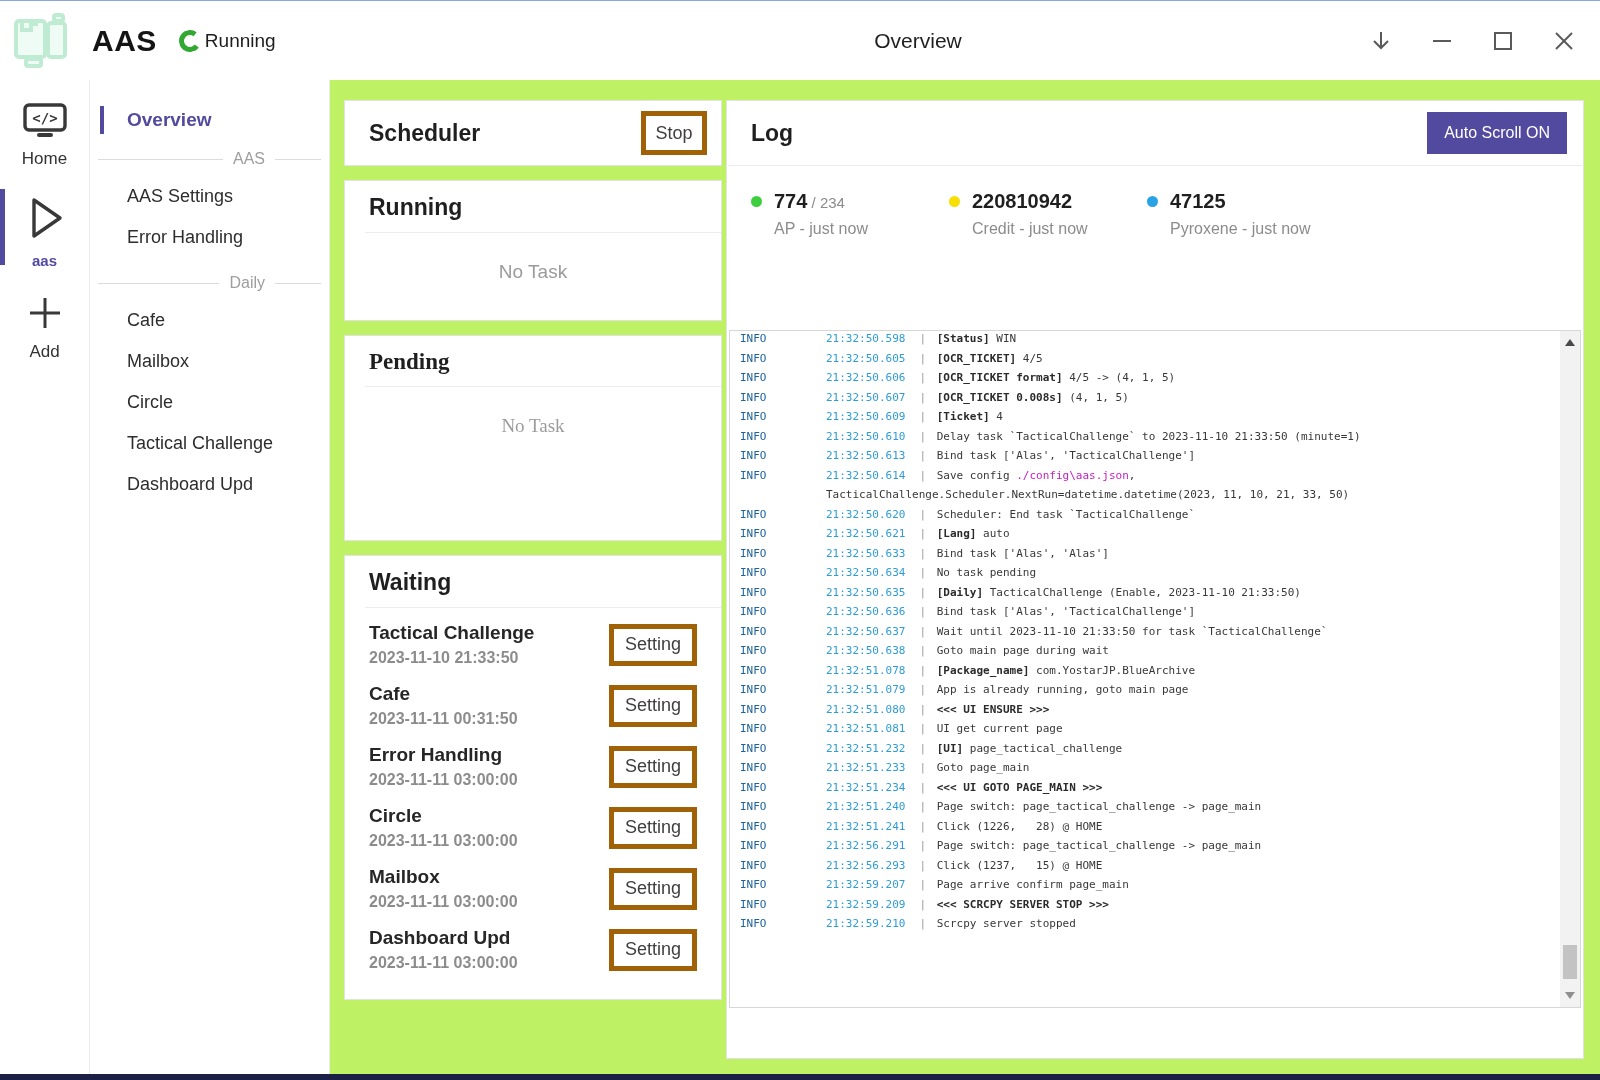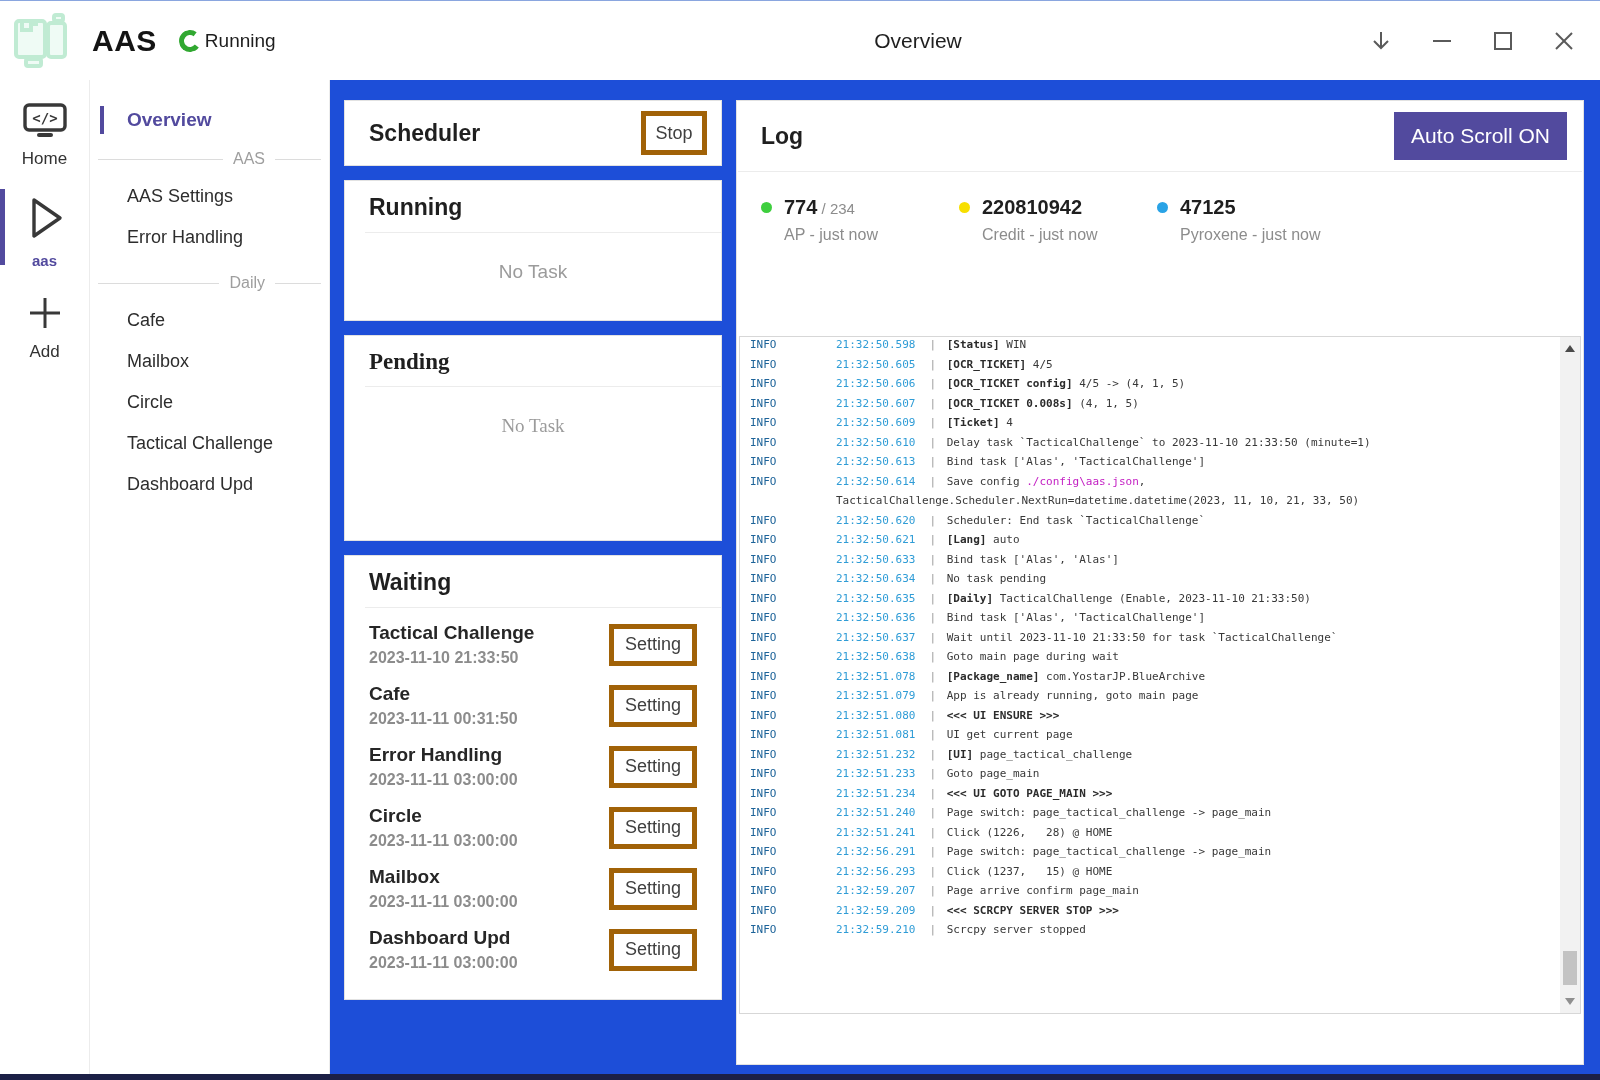--- a/index.html
+++ b/index.html
@@ -27,21 +27,21 @@
   .rail-item.active::before{ content:''; position:absolute; left:0; top:-4px; width:5px; height:76px; background:var(--accent); }
   .rail-item.active .rail-label{ color:var(--accent); font-weight:700; font-size:15px; }
 
   .nav{ width:240px; flex:none; background:#fff; border-right:1px solid #ececec; padding-top:26px; }
   .nav-overview{ margin-left:10px; border-left:4px solid var(--accent); padding:3px 0 3px 23px; font-size:19px; font-weight:700; color:var(--accent); cursor:pointer; }
   .nav-divider{ display:flex; align-items:center; margin:16px 8px 8px; color:#9e9e9e; font-size:16px; }
   .nav-divider::before{ content:''; flex:1; height:1px; background:#dcdcdc; margin-right:10px; }
   .nav-divider::after{ content:''; width:46px; height:1px; background:#dcdcdc; margin-left:10px; }
   .nav-item{ padding:10px 0 10px 37px; font-size:18px; color:#2d2d2d; cursor:pointer; }
 
-  .main{ flex:1; background:#1d4ed8; padding:20px 16px 0 14px; display:flex; gap:14px; align-items:flex-start; }
+  .main{ flex:1; background:#bef264; padding:20px 16px 0 14px; display:flex; gap:4px; align-items:flex-start; }
 
   
   .card{ background:#fff; border:1px solid #e2e2e2; }
   .left-col{ width:378px; flex:none; display:flex; flex-direction:column; gap:14px; }
   .card-title{ font-size:23px; font-weight:600; color:#1f1f1f; }
   .btn{ background:#fff; border:5px solid #a16207; font-size:18px; color:#3f3f3f; font-family:inherit; cursor:pointer; }
   .scheduler-card{ height:66px; display:flex; justify-content:space-between; align-items:center; padding:0 14px 0 24px; }
   .stop-btn{ width:66px; height:44px; }
   .card-title-row{ padding:13px 24px 11px; }
   .divider{ height:1px; background:#ececec; margin-left:20px; }
@@ -52,21 +52,21 @@
   .waiting-card{ height:445px; overflow:hidden; }
   .waiting-list{ padding:6px 24px 0; }
   .waiting-row{ display:flex; justify-content:space-between; align-items:center; padding:8px 0; }
   .wt-name{ font-size:19px; font-weight:700; color:#262626; }
   .wt-time{ font-size:16px; font-weight:600; color:#8c8c8c; margin-top:5px; }
   .setting-btn{ width:88px; height:42px; }
 
   
   .log-card{ flex:1; display:flex; flex-direction:column; padding-bottom:50px; }
   .log-header{ display:flex; justify-content:space-between; align-items:center; padding:11px 16px 11px 24px; }
-  .btn-primary{ background:var(--accent); color:#fff; border:none; font-size:21px; padding:12px 17px; font-family:inherit; cursor:pointer; }
+  .btn-primary{ background:var(--accent); color:#fff; border:none; font-size:16px; padding:12px 17px; font-family:inherit; cursor:pointer; }
   .stats{ display:flex; padding:24px 24px 0; }
   .stat{ width:198px; display:flex; align-items:flex-start; }
   .stat-dot{ width:11px; height:11px; border-radius:50%; margin:6px 12px 0 0; flex:none; }
   .stat-value{ font-size:20px; font-weight:700; color:#1f1f1f; }
   .stat-suffix{ font-size:15px; color:#8c8c8c; font-weight:400; }
   .stat-label{ font-size:16px; color:#8c8c8c; margin-top:7px; }
 
   .log-box{ margin:92px 2px 0; height:678px; border:1px solid #d7d7d7; position:relative; background:#fff;
             font-family:"DejaVu Sans Mono", monospace; font-size:11px; line-height:19.5px; }
   .log-content{ position:absolute; top:0; left:0; right:20px; bottom:0; overflow:hidden; padding:6px 30px 6px 10px; }
@@ -285,21 +285,21 @@
                 <div class="stat-value-row"><span class="stat-value">47125</span></div>
                 <div class="stat-label">Pyroxene - just now</div>
               </div>
             </div>
           </div>
 
         <div class="log-box">
           <div class="log-content" id="log-content">
               <div class="log-line"><span class="log-lvl">INFO</span><span class="log-time">21:32:50.598</span><span class="log-sep">| </span><span class="m-b">[Status]</span><span class="m-n"> WIN</span></div>
               <div class="log-line"><span class="log-lvl">INFO</span><span class="log-time">21:32:50.605</span><span class="log-sep">| </span><span class="m-b">[OCR_TICKET]</span><span class="m-n"> 4/5</span></div>
-              <div class="log-line"><span class="log-lvl">INFO</span><span class="log-time">21:32:50.606</span><span class="log-sep">| </span><span class="m-b">[OCR_TICKET config]</span><span class="m-n"> 4/5 -&gt; (4, 1, 5)</span></div>
+              <div class="log-line"><span class="log-lvl">INFO</span><span class="log-time">21:32:50.606</span><span class="log-sep">| </span><span class="m-b">[OCR_TICKET format]</span><span class="m-n"> 4/5 -&gt; (4, 1, 5)</span></div>
               <div class="log-line"><span class="log-lvl">INFO</span><span class="log-time">21:32:50.607</span><span class="log-sep">| </span><span class="m-b">[OCR_TICKET 0.008s]</span><span class="m-n"> (4, 1, 5)</span></div>
               <div class="log-line"><span class="log-lvl">INFO</span><span class="log-time">21:32:50.609</span><span class="log-sep">| </span><span class="m-b">[Ticket]</span><span class="m-n"> 4</span></div>
               <div class="log-line"><span class="log-lvl">INFO</span><span class="log-time">21:32:50.610</span><span class="log-sep">| </span><span class="m-n">Delay task `TacticalChallenge` to 2023-11-10 21:33:50 (minute=1)</span></div>
               <div class="log-line"><span class="log-lvl">INFO</span><span class="log-time">21:32:50.613</span><span class="log-sep">| </span><span class="m-n">Bind task ['Alas', 'TacticalChallenge']</span></div>
               <div class="log-line"><span class="log-lvl">INFO</span><span class="log-time">21:32:50.614</span><span class="log-sep">| </span><span class="m-n">Save config </span><span class="m-p">./config\aas.json</span><span class="m-n">, TacticalChallenge.Scheduler.NextRun=datetime.datetime(2023, 11, 10, 21, 33, 50)</span></div>
               <div class="log-line"><span class="log-lvl">INFO</span><span class="log-time">21:32:50.620</span><span class="log-sep">| </span><span class="m-n">Scheduler: End task `TacticalChallenge`</span></div>
               <div class="log-line"><span class="log-lvl">INFO</span><span class="log-time">21:32:50.621</span><span class="log-sep">| </span><span class="m-b">[Lang]</span><span class="m-n"> auto</span></div>
               <div class="log-line"><span class="log-lvl">INFO</span><span class="log-time">21:32:50.633</span><span class="log-sep">| </span><span class="m-n">Bind task ['Alas', 'Alas']</span></div>
               <div class="log-line"><span class="log-lvl">INFO</span><span class="log-time">21:32:50.634</span><span class="log-sep">| </span><span class="m-n">No task pending</span></div>
               <div class="log-line"><span class="log-lvl">INFO</span><span class="log-time">21:32:50.635</span><span class="log-sep">| </span><span class="m-b">[Daily]</span><span class="m-n"> TacticalChallenge (Enable, 2023-11-10 21:33:50)</span></div>

